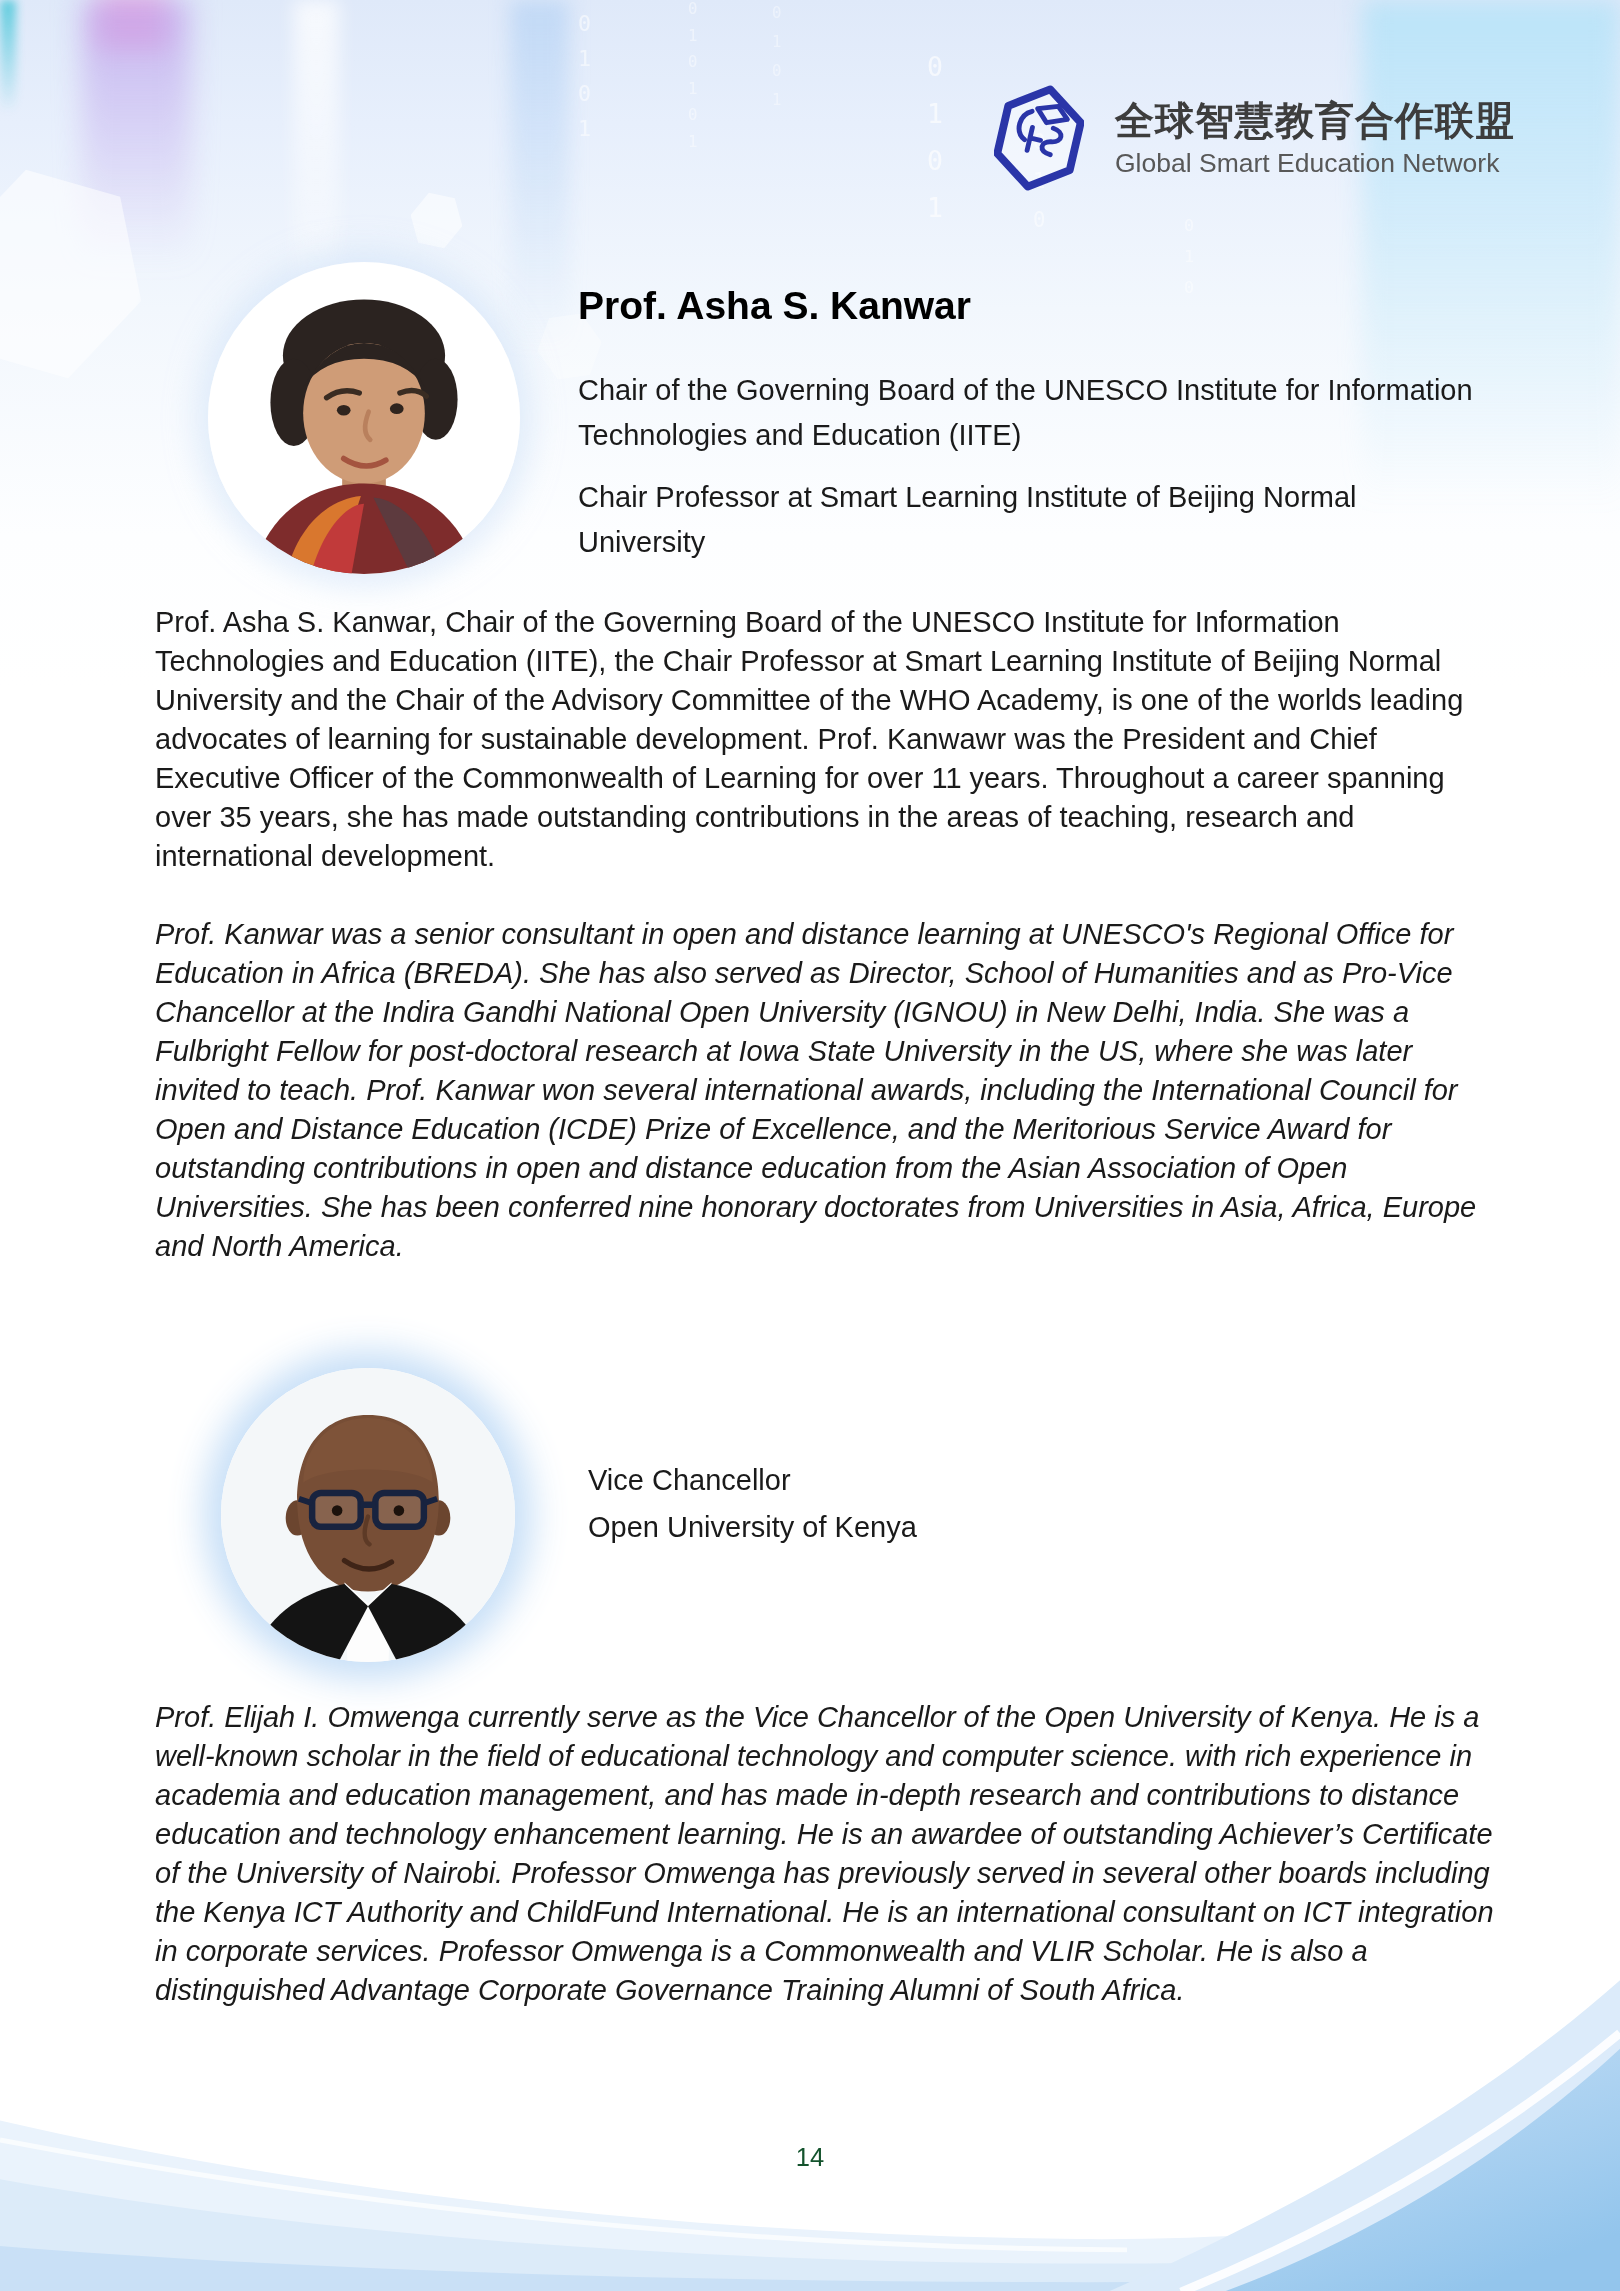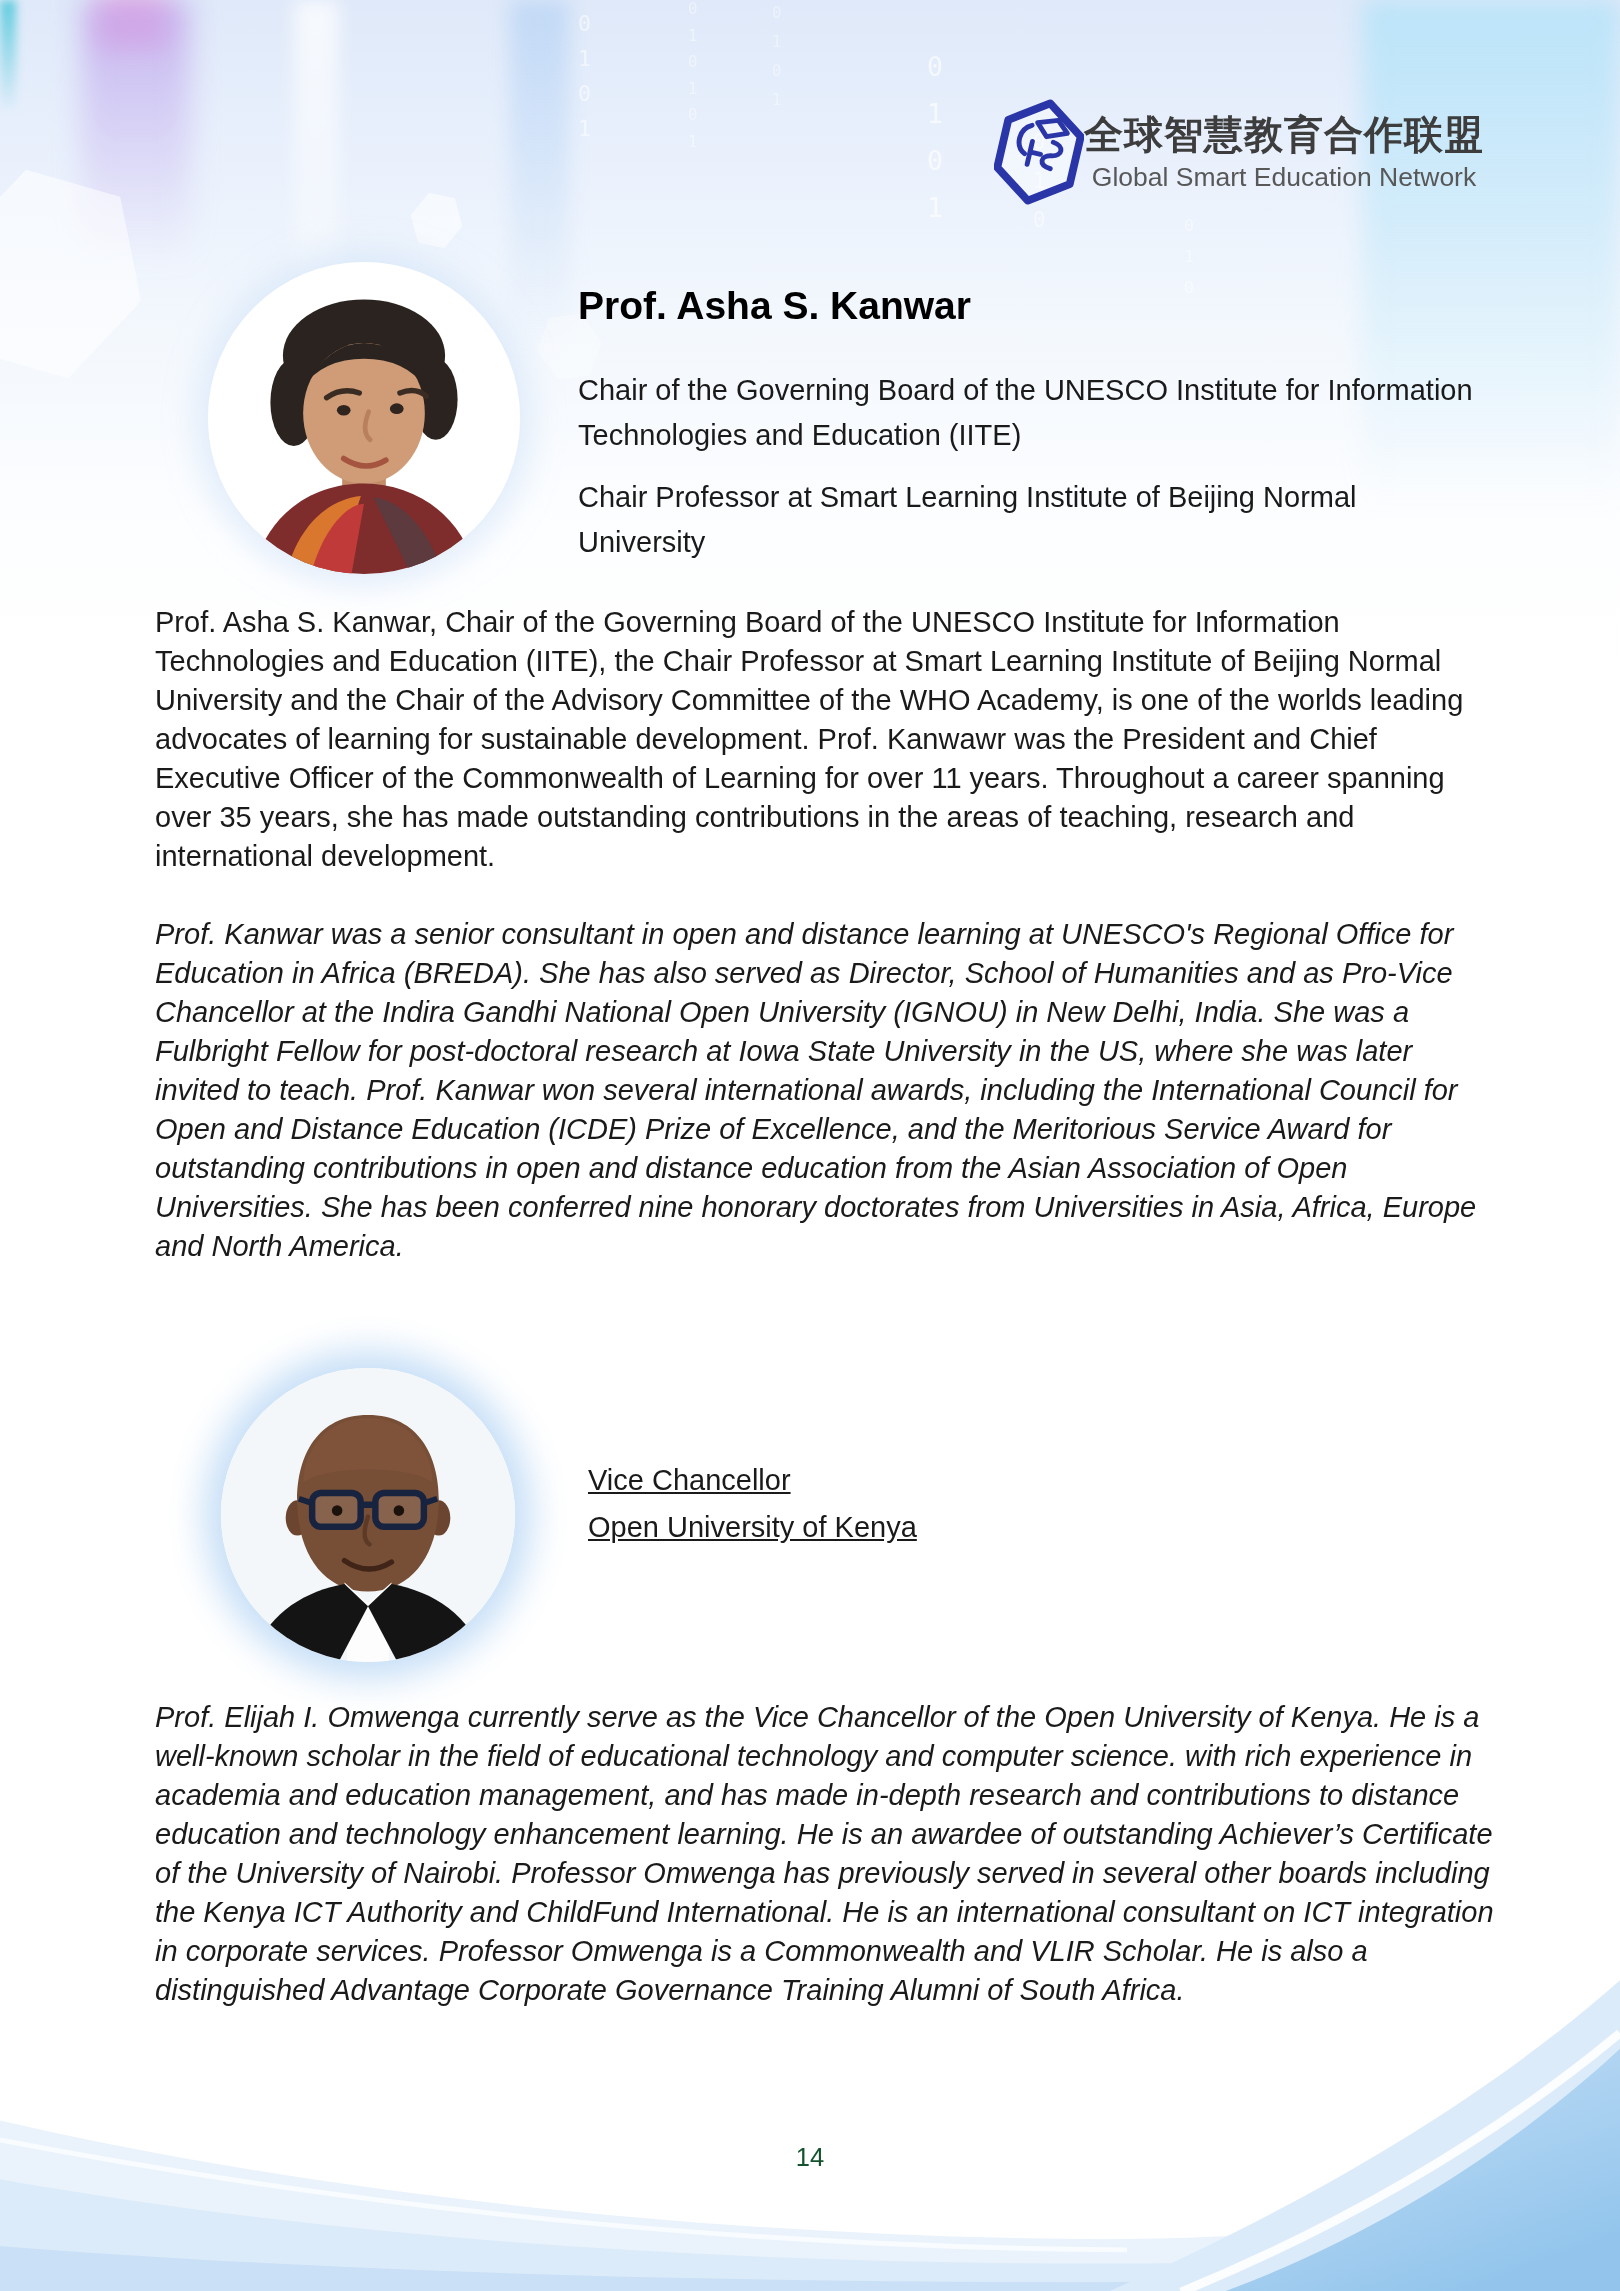--- a/index.html
+++ b/index.html
@@ -32,35 +32,35 @@
     font-family:"DejaVu Sans Mono",monospace;pointer-events:none;
   }
   .b1{left:578px;top:5.9px;font-size:21.6px;line-height:35px;opacity:.55;}
   .b2{left:688px;top:-3.9px;font-size:15.7px;line-height:26.5px;opacity:.45;}
   .b3{left:772px;top:-2px;font-size:15.7px;line-height:29px;opacity:.4;}
   .b4{left:927px;top:43px;font-size:26.5px;line-height:47px;opacity:.65;}
   .b5{left:1033px;top:123px;font-size:20.6px;line-height:39px;opacity:.5;}
   .b6{left:1184px;top:210px;font-size:16.7px;line-height:31px;opacity:.45;}
   .bg-bottom{position:absolute;left:0;bottom:0;width:1620px;height:353px;pointer-events:none;}
   
-  .logo-block{position:absolute;left:994px;top:92px;display:flex;align-items:center;gap:0;text-align:center;}
+  .logo-block{position:absolute;left:994px;top:78px;display:flex;align-items:center;gap:31px;}
   .logo-mark{width:90px;height:120px;flex:0 0 auto;}
   .logo-cn{font-size:39px;font-weight:700;color:#3d3d3d;letter-spacing:1px;line-height:47px;}
   .logo-en{font-size:26.5px;color:#585858;line-height:31px;margin-top:3.9px;}
   
   .photo{position:absolute;border-radius:50%;overflow:hidden;}
   .photo svg{display:block;width:100%;height:100%;}
   .photo-1{left:208px;top:262px;width:312px;height:312px;box-shadow:0 0 29px 13.7px rgba(208,226,248,.55);}
   .photo-2{left:221px;top:1368px;width:294px;height:294px;box-shadow:0 0 35px 17.6px rgba(193,219,246,.9);}
   .profile-head{position:absolute;}
   .head-1{left:578px;top:282px;width:912px;}
   .head-2{left:588px;top:1457px;width:882px;}
   .profile-name{font-size:39px;line-height:47px;font-weight:700;color:#000;margin:0 0 39px 0;}
   .title{font-size:29px;line-height:45px;color:#1a1a1a;margin:0 0 16.7px 0;}
-  .title-tight{font-size:29px;line-height:47px;color:#1a1a1a;margin:0;text-decoration:underline;}
+  .title-tight{font-size:29px;line-height:47px;color:#1a1a1a;margin:0;}
   
   .bio{position:absolute;left:155px;width:1345px;font-size:29px;line-height:39px;color:#1a1a1a;}
   .bio p{margin:0 0 39px 0;}
   .bio p:last-child{margin-bottom:0;font-style:italic;}
   .bio-1{top:589px;margin-top:14px;}
   .bio-2{top:1698px;}
   
   .page-number{position:absolute;left:0;top:2143px;width:1620px;text-align:center;font-size:25.5px;color:#14532d;}
 </style>
 </head>

